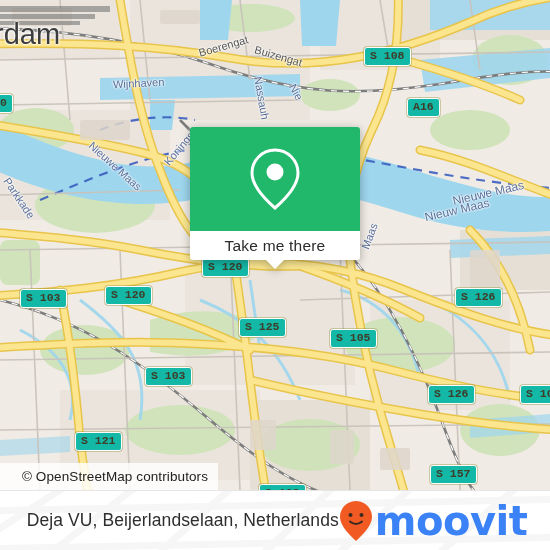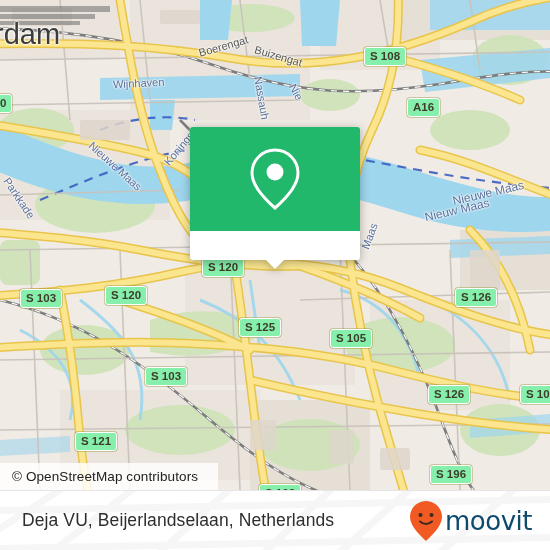--- a/index.html
+++ b/index.html
@@ -35,20 +35,21 @@
     position: absolute;
     left: 0;
     bottom: 0;
     height: 27px;
     width: 218px;
     background: rgba(255,255,255,0.82);
     display: flex;
     align-items: center;
     padding-left: 12px;
     z-index: 40;
+    justify-content: center;
   }
   .attribution span {
     font-size: 13.5px;
     color: #222;
     letter-spacing: 0.1px;
     white-space: nowrap;
   }
 
   
   .popup {
@@ -94,21 +95,21 @@
 
   
   .bottombar {
     position: absolute;
     left: 0; top: 490px;
     width: 550px; height: 60px;
     background: #ffffff;
     border-top: 1px solid #e6e6e6;
     display: flex;
     align-items: center;
-    justify-content: space-between;
+    justify-content: center;
     padding: 0 18px 0 22px;
     overflow: hidden;
   }
   .bottombar-bg {
     position: absolute;
     left: 0; top: 0; width: 550px; height: 60px;
     opacity: 0.55;
     pointer-events: none;
   }
   .place-title {
@@ -120,42 +121,43 @@
     z-index: 3;
   }
   .brand {
     position: relative;
     display: flex;
     align-items: center;
     gap: 2px;
     z-index: 3;
   }
   .brand-word {
-    font-size: 26px;
-    font-weight: normal;
-    color: #0c4a6e;
+    font-size: 40px;
+    font-weight: bold;
+    color: #3b82f6;
     letter-spacing: -0.5px;
     line-height: 1;
     font-family: "DejaVu Sans", sans-serif;
   }
 
   
   .shield {
     position: absolute;
-    background: #86efac;
+    background: #14b8a6;
     border: 1.6px solid #ffffff;
     border-radius: 3px;
     color: #3d3d2a;
     font-size: 11.5px;
     font-weight: bold;
     padding: 1px 5px 2px 5px;
     line-height: 1.25;
     white-space: nowrap;
     box-shadow: 0 0 0 0.7px rgba(150,140,60,0.55);
     z-index: 20;
+    font-family: Liberation Mono, monospace;
   }
 
   
   .mlabel {
     position: absolute;
     color: #4a4a4a;
     font-size: 11px;
     white-space: nowrap;
     z-index: 18;
     text-shadow: 0 0 3px #fff, 0 0 2px #fff, 0 0 2px #fff;
@@ -350,32 +352,33 @@
     <div class="shield" style="left:20px; top:289px;">S 103</div>
     <div class="shield" style="left:105px; top:286px;">S 120</div>
     <div class="shield" style="left:202px; top:258px;">S 120</div>
     <div class="shield" style="left:455px; top:288px;">S 126</div>
     <div class="shield" style="left:239px; top:318px;">S 125</div>
     <div class="shield" style="left:330px; top:329px;">S 105</div>
     <div class="shield" style="left:145px; top:367px;">S 103</div>
     <div class="shield" style="left:428px; top:385px;">S 126</div>
     <div class="shield" style="left:520px; top:385px;">S 105</div>
     <div class="shield" style="left:75px; top:432px;">S 121</div>
-    <div class="shield" style="left:430px; top:465px;">S 196</div>
+    <div class="shield" style="left:430px; top:465px;">S 157</div>
     <div class="shield" style="left:259px; top:484px;">S 103</div>
     <div class="shield" style="left:-6px; top:94px;">0</div>
 
     <div class="popup">
       <div class="popup-head">
         <svg width="56" height="66" viewBox="0 0 56 66">
           <path d="M28 4 C15.3 4 5 14.3 5 27 C5 41 20 55 28 62 C36 55 51 41 51 27 C51 14.3 40.7 4 28 4 Z" fill="none" stroke="#ffffff" stroke-width="3"></path>
           <circle cx="28" cy="26" r="8.5" fill="#ffffff"></circle>
         </svg>
       </div>
       <div class="popup-foot">
+        <span>Take me there</span>
         <div class="popup-tail"></div>
       </div>
     </div>
 
     <div class="attribution">
       <span>© OpenStreetMap contributors</span>
     </div>
   </div>
 
   <div class="bottombar">

